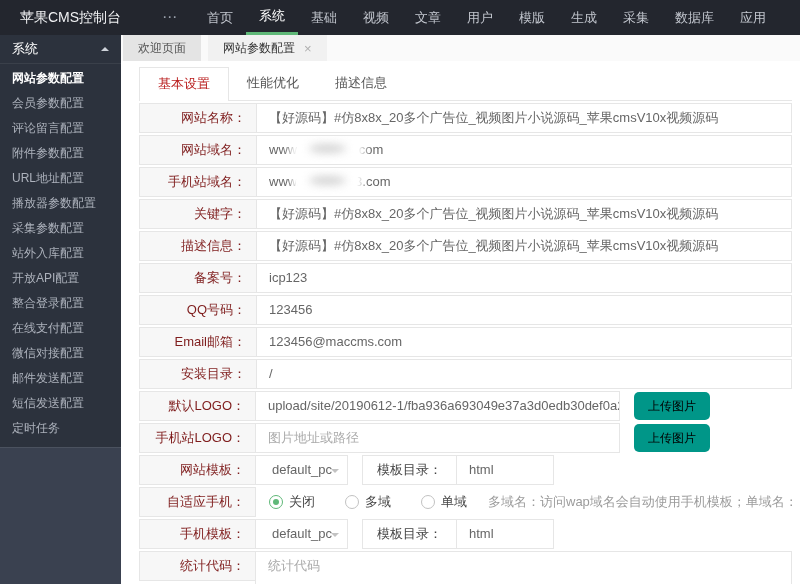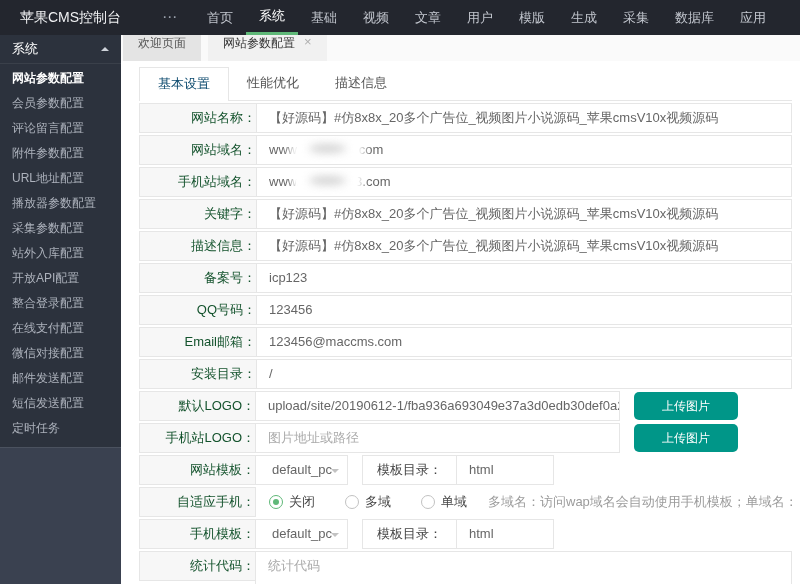--- a/index.html
+++ b/index.html
@@ -24,41 +24,41 @@
     display:flex;justify-content:space-between;align-items:center;cursor:pointer;
     border-bottom:1px solid rgba(255,255,255,.07)}
   .tri{width:0;height:0;border:4px solid transparent;border-bottom-color:#ced2d9;margin-top:-4px}
   .sidemenu{padding-top:2px}
   .sitem{height:25px;line-height:25px;padding-left:12px;font-size:12px;color:#adb2bc;cursor:pointer;white-space:nowrap}
   .sitem.active{color:#fff;font-weight:bold}
   .side-fill{flex:1;background:var(--side2);border-top:1px solid rgba(255,255,255,.09);margin-top:6px}
   
   .main{position:fixed;top:35px;left:121px;right:0;bottom:0;background:#fff;overflow:hidden}
   .tabstrip{height:26px;background:#fafafa;display:flex;align-items:stretch;padding-left:2px}
-  .tab{display:flex;gap:9px;background:#e4e4e4;margin-right:7px;
+  .tab{display:flex;align-items:center;gap:9px;background:#e4e4e4;margin-right:7px;
     padding:0 15px;font-size:12px;color:#555;cursor:pointer;white-space:nowrap}
   .tab.active{background:#f1f1f1;color:#333}
   .x{color:#aeaeae;font-size:13px;line-height:1}
   .inner-tabs{height:33px;margin:6px 8px 0 18px;border-bottom:1px solid var(--bd)}
   .itab{display:inline-block;vertical-align:top;height:33px;line-height:32px;padding:0 18px;
     font-size:13px;color:#555;cursor:pointer;box-sizing:border-box}
   .itab.active{height:34px;background:#fff;border:1px solid var(--bd);border-bottom:0;
-    color:#0c4a6e;position:relative;z-index:2}
+    color:#b91c1c;position:relative;z-index:2}
   
   .form{margin:2px 8px 0 18px}
   .frow{display:flex;height:30px;margin-bottom:2px;font-size:13px;white-space:nowrap;overflow:visible}
   .frow.pane{border:1px solid var(--bd);height:28px}
   .cell-label{flex:0 0 117px;width:117px;background:var(--labelbg);border:1px solid var(--bd);
-    box-sizing:border-box;height:30px;line-height:28px;text-align:right;color:#14532d}
+    box-sizing:border-box;height:30px;line-height:28px;text-align:right;padding-right:10px;color:#7f1d1d}
   .pane .cell-label{border:0;border-right:1px solid var(--bd);height:28px;line-height:28px}
   .val{flex:1;line-height:28px;padding-left:12px;color:#666;overflow:hidden}
   .uinput{width:365px;height:30px;box-sizing:border-box;border:1px solid var(--bd);margin-left:-1px;
     line-height:28px;padding-left:12px;color:#666;overflow:hidden}
-  .btn{height:28px;line-height:28px;padding:0 28px;margin:1px 0 0 14px;border:none;cursor:pointer;
-    background:var(--teal);color:#ffffff;font-size:12px;border-radius:5px}
+  .btn{height:28px;line-height:28px;padding:0 14px;margin:1px 0 0 14px;border:none;cursor:pointer;
+    background:var(--teal);color:#000000;font-size:12px;border-radius:5px}
   .sel{width:93px;height:30px;box-sizing:border-box;border:1px solid var(--bd);margin-left:-1px;
     position:relative;line-height:28px;padding-left:16px;color:#666;cursor:pointer}
   .arr{position:absolute;right:8px;top:13px;width:0;height:0;border:4px solid transparent;border-top-color:#c2c2c2}
   .dircell{height:30px;box-sizing:border-box;border:1px solid var(--bd);margin-left:14px;
     padding:0 14px;line-height:28px;color:#444;background:#fff}
   .dirinput{width:97px;height:30px;box-sizing:border-box;border:1px solid var(--bd);border-left:0;
     line-height:28px;padding-left:12px;color:#666}
   .rgroup{display:flex;}
   .ropt{display:inline-flex;align-items:center;margin-left:13px;margin-right:17px;cursor:pointer}
   .radio{width:14px;height:14px;box-sizing:border-box;border:1px solid #c2c2c2;border-radius:50%;

